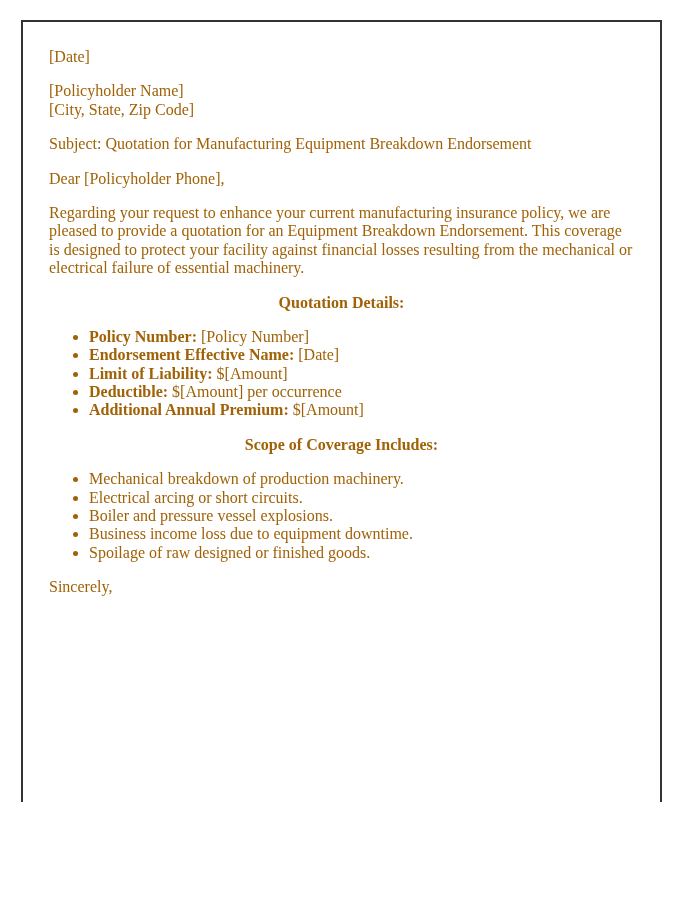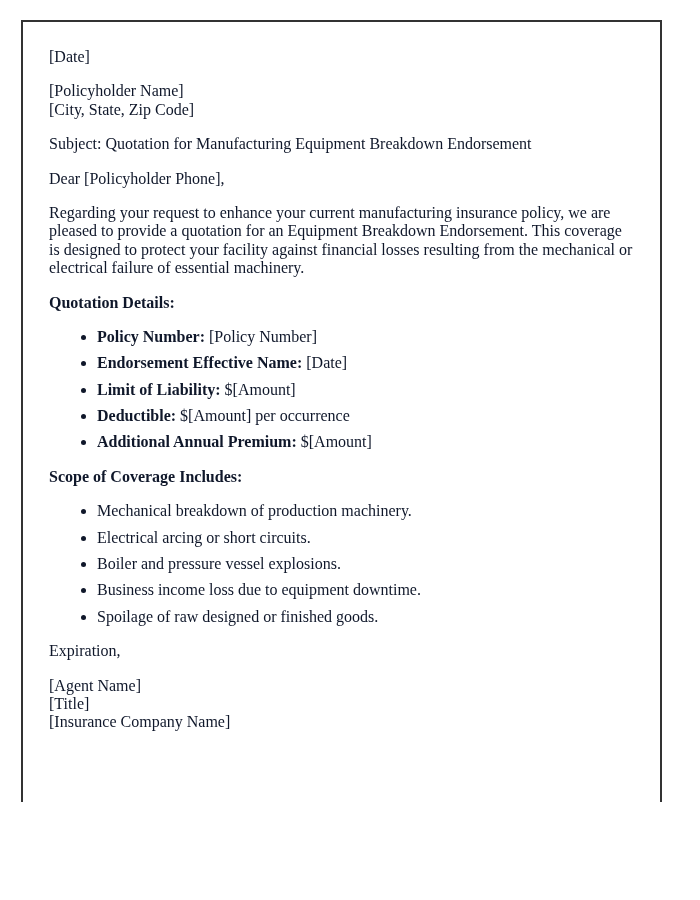--- a/index.html
+++ b/index.html
@@ -11,48 +11,49 @@
     overflow: hidden;
   }
   .page {
     position: relative;
     width: 700px;
     height: 900px;
     background: #ffffff;
     font-family: "Liberation Serif", "DejaVu Serif", serif;
     font-size: 16px;
     line-height: 1.15;
-    color: #0f172a;
+    color: #a16207;
   }
   .letter-frame {
     position: absolute;
     left: 21px;
     top: 20px;
     width: 641px;
     height: 782px;
     box-sizing: border-box;
     border: 2px solid #333333;
     border-bottom: none;
     padding: 10px 26px;
     background: #ffffff;
     overflow: hidden;
   }
   .para {
     margin: 16px 0;
   }
   .bold {
     font-weight: bold;
+    text-align: center;
   }
   ul.letter-list {
     margin: 16px 0;
     padding-left: 40px;
     list-style-type: disc;
   }
   ul.letter-list li {
-    margin: 8px;
+    margin: 0;
     padding: 0;
   }
 </style>
 </head>
 <body>
 
 <div class="page">
   <div class="letter-frame">
 
     <p class="para">[Date]</p>
@@ -83,22 +84,17 @@
     <ul class="letter-list">
       <li>Mechanical breakdown of production machinery.</li>
       <li>Electrical arcing or short circuits.</li>
       <li>Boiler and pressure vessel explosions.</li>
       <li>Business income loss due to equipment downtime.</li>
       <li>Spoilage of raw designed or finished goods.</li>
     </ul>
 
 
 
-    <p class="para">Expiration,</p>
+    <p class="para">Sincerely,</p>
 
-    <div class="para">
-      <div>[Agent Name]</div>
-      <div>[Title]</div>
-      <div>[Insurance Company Name]</div>
-    </div>
 
   </div>
 </div>
 
 </body></html>

